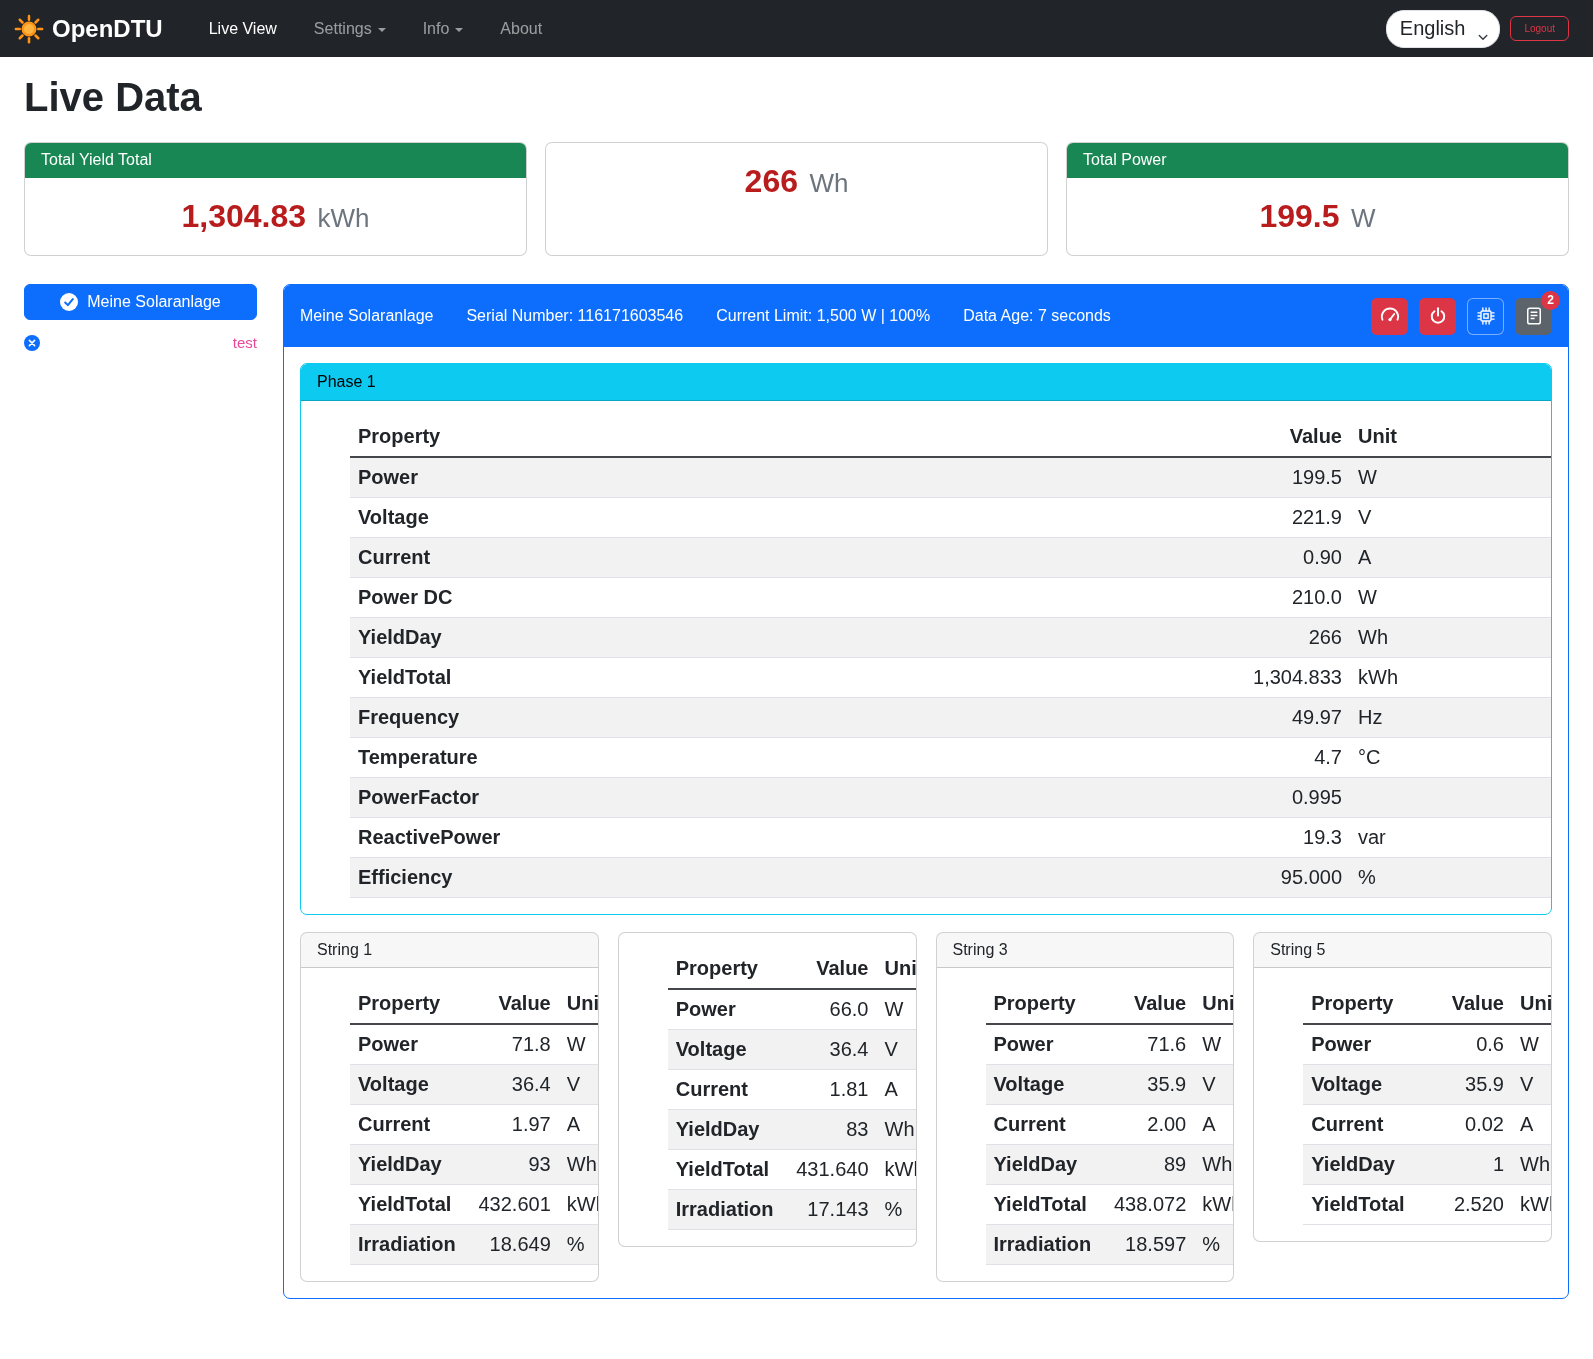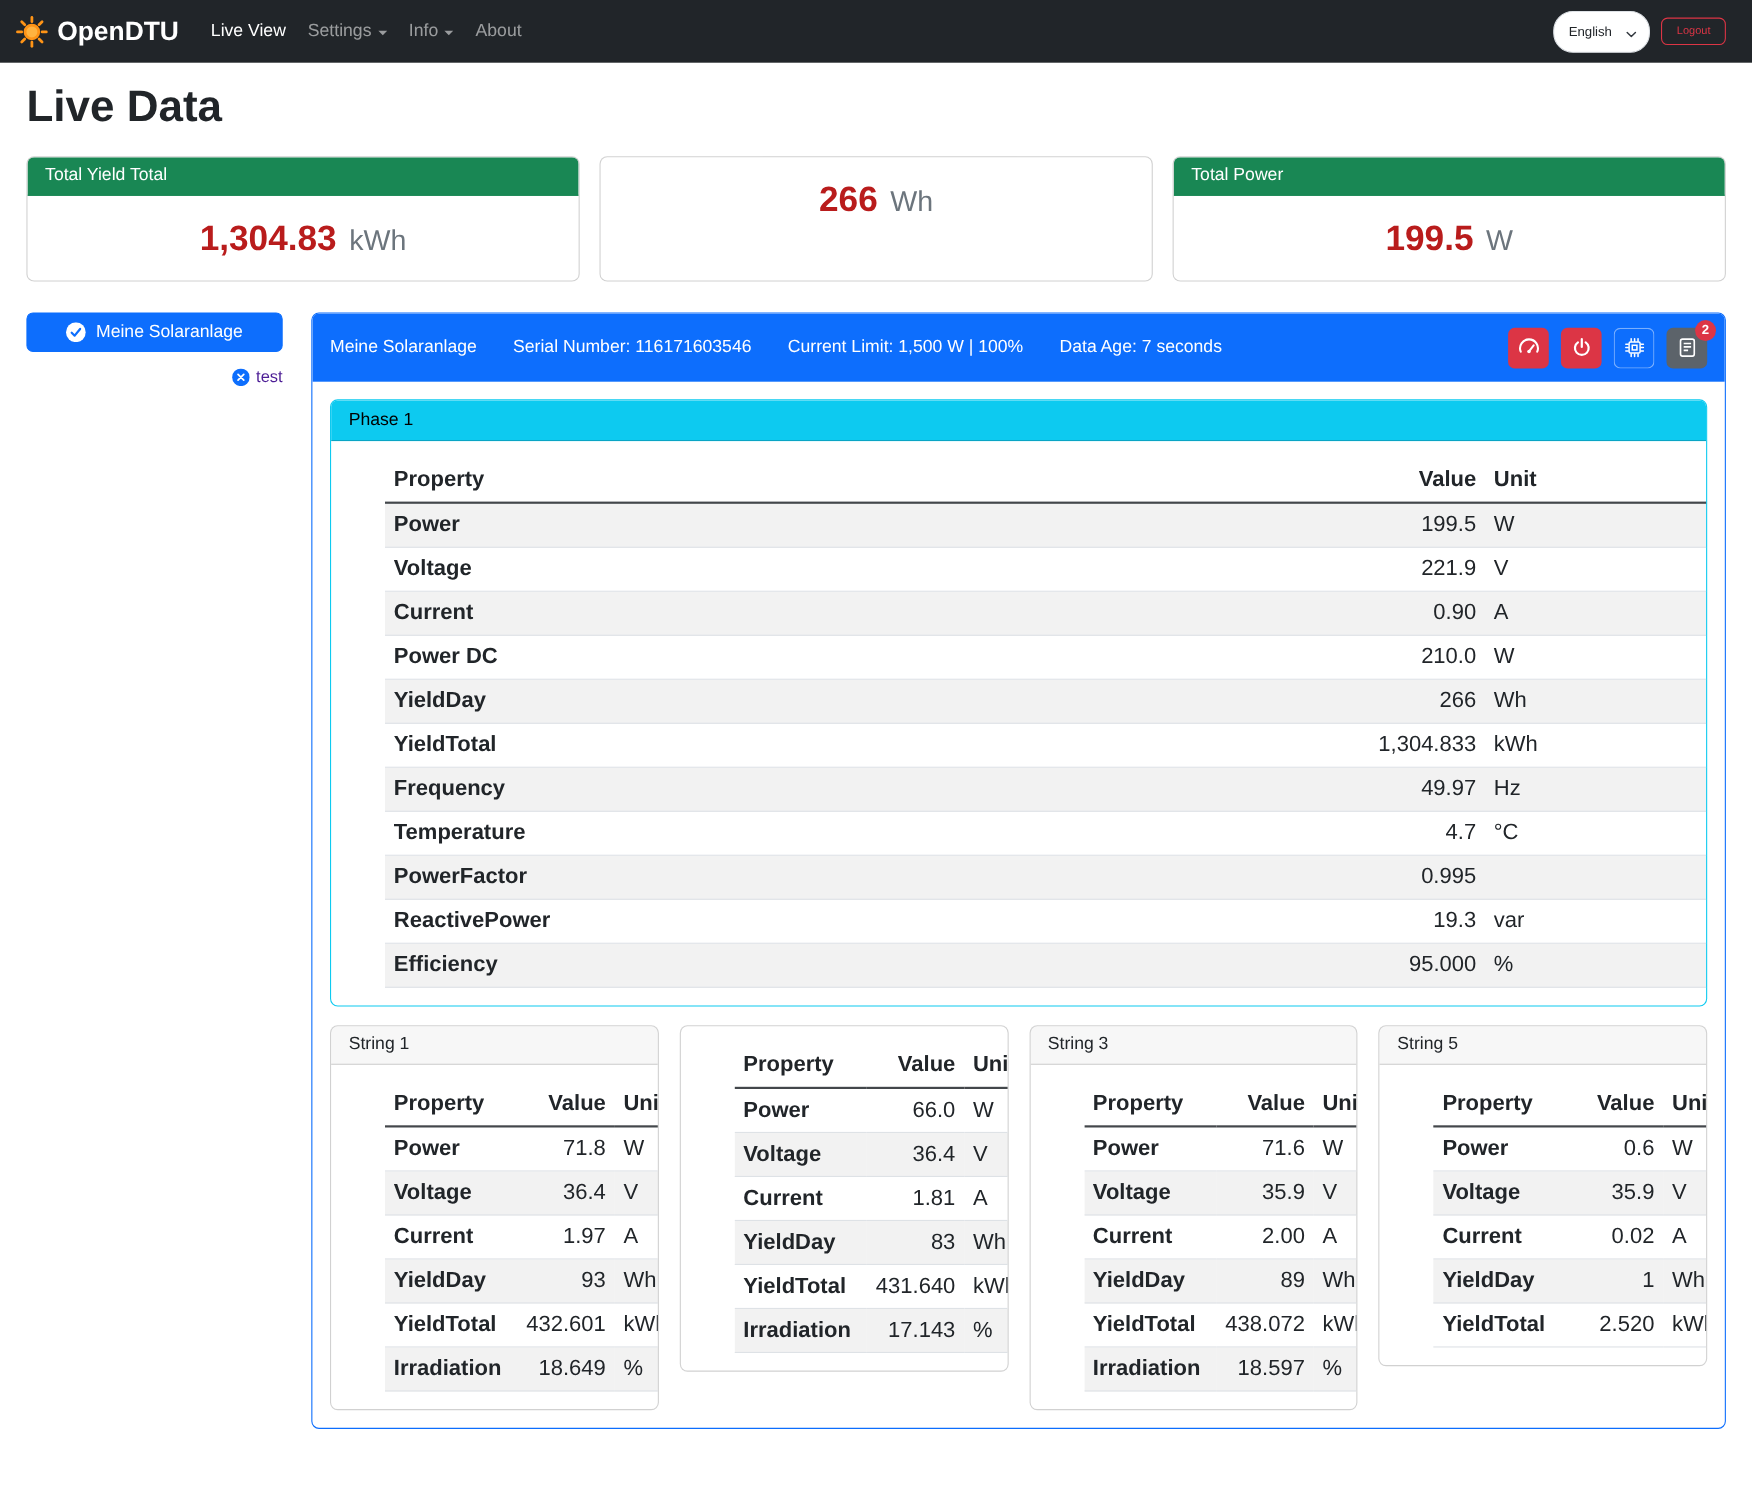--- a/index.html
+++ b/index.html
@@ -8,21 +8,21 @@
     width: 1593px;
     background: #fff;
     color: #212529;
     font-family: "Liberation Sans", sans-serif;
     font-size: 16px;
   }
   
   .navbar {
     display: flex; align-items: center;
     height: 57px; background: #212529;
-    padding: 0 24px 0 14px; gap: 2px;
+    padding: 0 24px 0 14px; gap: 19px;
   }
   .brand {
     display: flex; align-items: center; gap: 8px;
     color: #fff; font-size: 24px; font-weight: 600;
     margin-right: 18px; cursor: pointer; text-decoration: none;
   }
   .nav-link {
     color: rgba(255,255,255,.55); font-size: 16px;
     padding: 8px 9px; cursor: pointer; text-decoration: none;
     display: flex; align-items: center; gap: 6px;
@@ -31,21 +31,21 @@
   .caret {
     width: 0; height: 0; display: inline-block;
     border-left: 4px solid transparent; border-right: 4px solid transparent;
     border-top: 4.5px solid currentColor; margin-top: 2px;
   }
   .nav-right { margin-left: auto; display: flex; align-items: center; gap: 10px; }
   .lang-select {
     position: relative; background: #fff; color: #212529;
     border: 1px solid #dee2e6; border-radius: 18px;
     height: 38px; padding: 0 34px 0 13px;
-    display: flex; align-items: center; font-size: 12px; cursor: pointer;
+    display: flex; align-items: center; font-size: 20px; cursor: pointer;
   }
   .lang-select .sel-caret { position: absolute; right: 10px; top: 14px; }
   .logout-btn {
     background: transparent; color: #dc3545;
     border: 1px solid #dc3545; border-radius: 6px;
     padding: 6px 13px; font-size: 10px; cursor: pointer;
     font-family: inherit;
   }
   
   .page { padding: 0 24px 28px 24px; }
@@ -64,22 +64,22 @@
   .total-unit { font-size: 26px; color: #6c757d; margin-left: 7px; }
   
   .content-row { display: flex; gap: 26px; align-items: flex-start; }
   .sidebar { flex: 0 0 233px; width: 233px; }
   .inverter-btn {
     width: 100%; background: #0d6efd; border: 1px solid #0d6efd; color: #fff;
     border-radius: 6px; padding: 8px 12px; font-size: 16px; font-family: inherit;
     display: flex; align-items: center; justify-content: center; gap: 9px; cursor: pointer;
   }
   .test-link {
-    margin-top: 14px; display: flex; align-items: center; justify-content: flex-end;
-    gap: 6px; color: #4c1d95; font-size: 15px; cursor: pointer;
+    margin-top: 14px; display: flex; align-items: center; justify-content: space-between;
+    gap: 6px; color: #ec4899; font-size: 15px; cursor: pointer;
   }
   
   .panel { flex: 1; border: 1px solid #0d6efd; border-radius: 7px; overflow: hidden; background: #fff; }
   .panel-header {
     background: #0d6efd; color: #fff; height: 62px;
     display: flex; align-items: center; gap: 33px;
     padding: 0 16px; font-size: 16px;
   }
   .panel-actions { margin-left: auto; display: flex; gap: 11px; }
   .icon-btn {

